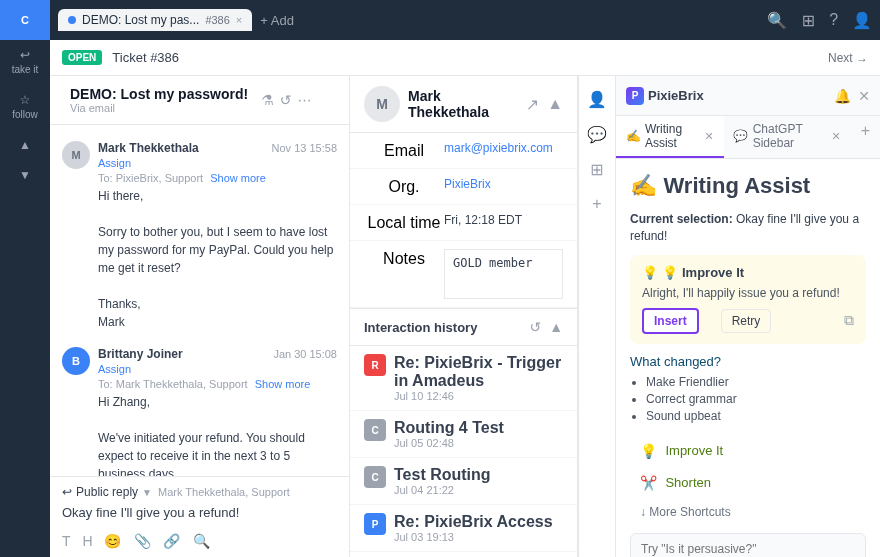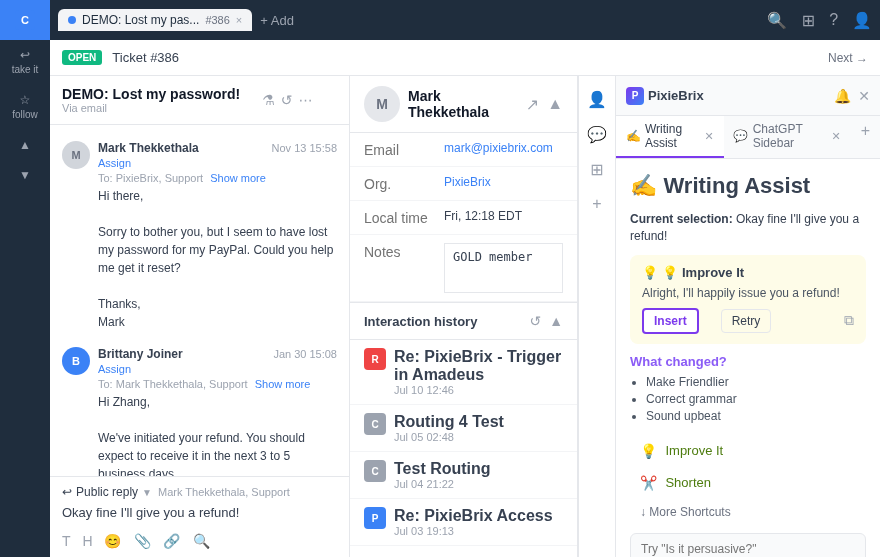--- a/index.html
+++ b/index.html
@@ -144,25 +144,25 @@
     .conversation-panel {
       width: 300px;
       background: white;
       border-right: 1px solid #e5e7eb;
       display: flex;
       flex-direction: column;
       flex-shrink: 0;
       overflow: hidden;
     }
     .conv-header {
-      padding: 10px 12px;
+      padding: 10px 20px;
       border-bottom: 1px solid #e5e7eb;
       display: flex;
       align-items: center;
-      gap: 22px;
+      gap: 13px;
     }
     .conv-title {
       font-size: 14px;
       font-weight: 600;
       color: #111827;
       flex: 1;
     }
     .conv-via { font-size: 11px; color: #9ca3af; }
     .conv-actions { display: flex; gap: 6px; align-items: center; }
     .conv-action-btn { background: none; border: none; color: #9ca3af; cursor: pointer; font-size: 14px; }
@@ -270,21 +270,21 @@
     .detail-header-actions { display: flex; gap: 8px; align-items: center; }
     .detail-action-btn { background: none; border: none; color: #9ca3af; cursor: pointer; font-size: 16px; }
 
     .detail-fields { padding: 0; }
     .field-row {
       display: flex;
       align-items: flex-start;
       padding: 8px 14px;
       border-bottom: 1px solid #f3f4f6;
     }
-    .field-label { width: 80px; font-size: 14px; color: #737373; flex-shrink: 0; padding-top: 1px; }
+    .field-label { width: 80px; font-size: 16px; color: #000000; flex-shrink: 0; padding-top: 1px; text-align: center; }
     .field-value { font-size: 12px; color: #374151; }
     .field-value a { color: #3b82f6; text-decoration: none; }
     .notes-field {
       width: 100%;
       border: 1px solid #e5e7eb;
       border-radius: 0;
       padding: 6px 8px;
       font-size: 12px;
       color: #374151;
       background: white;
@@ -487,22 +487,22 @@
       cursor: pointer;
       font-size: 14px;
       margin-left: auto;
     }
 
     .pix-changed-section {
       margin-bottom: 12px;
     }
     .pix-changed-title {
       font-size: 13px;
-      font-weight: 700;
-      color: #8b5cf6;
+      font-weight: 400;
+      color: #0c4a6e;
       margin-bottom: 6px;
     }
     .pix-changed-list {
       list-style: disc;
       padding-left: 16px;
     }
     .pix-changed-list li {
       font-size: 12px;
       color: #4b5563;
       margin-bottom: 3px;

